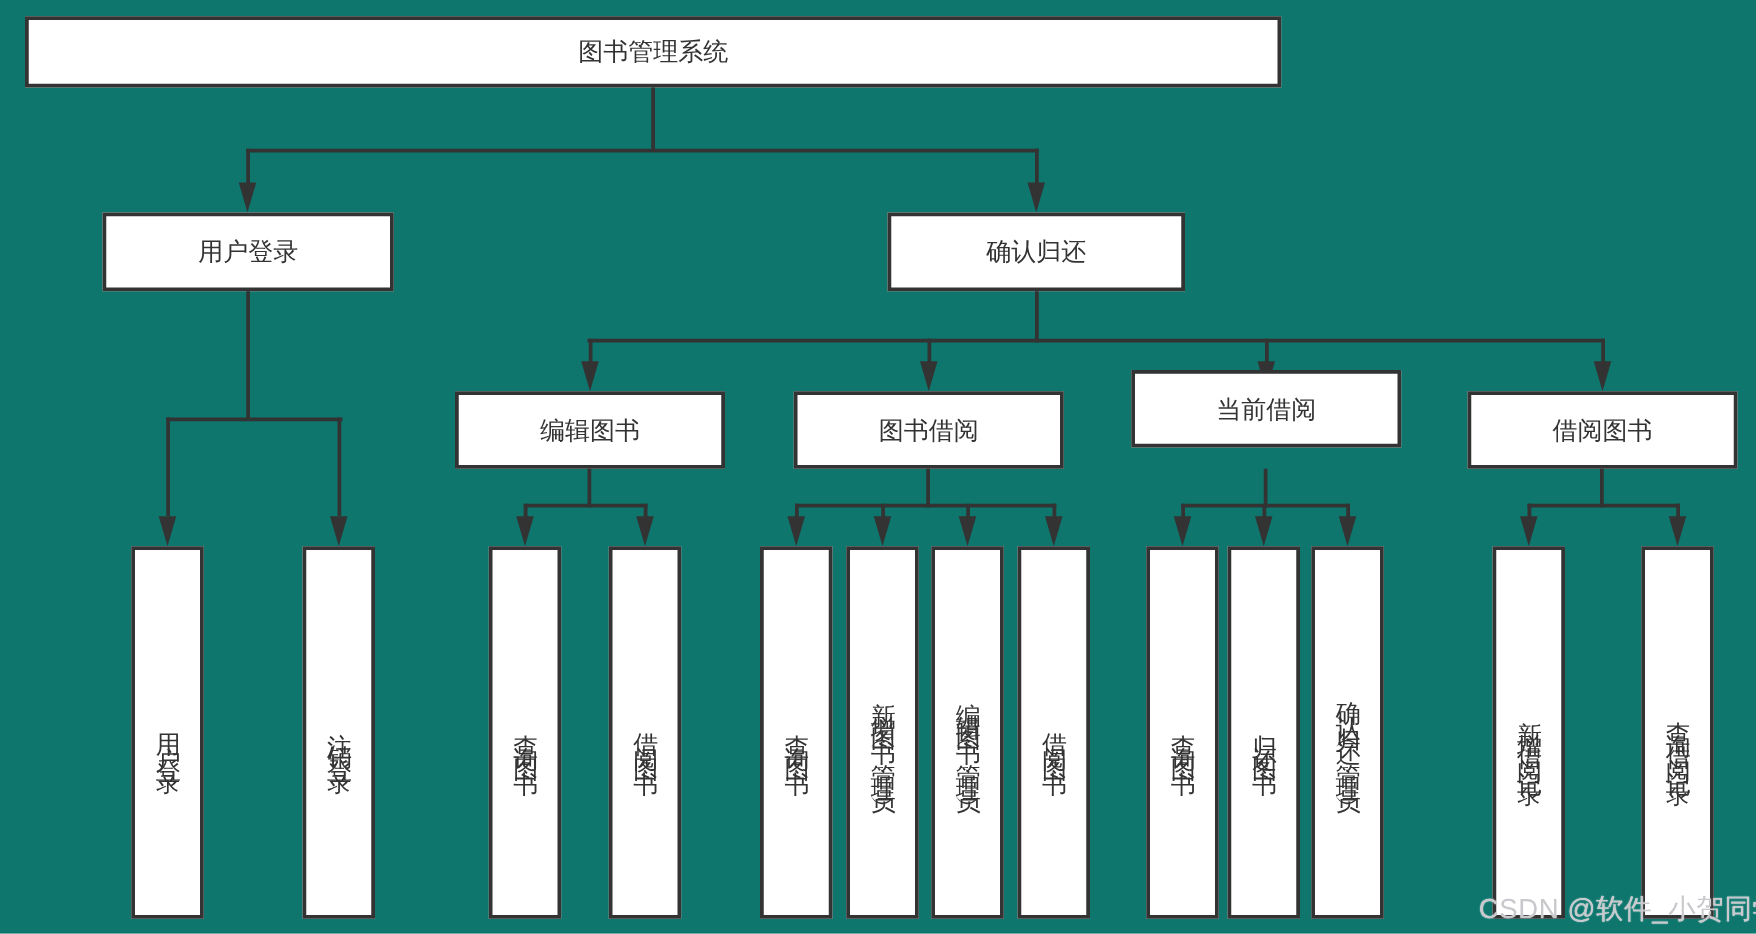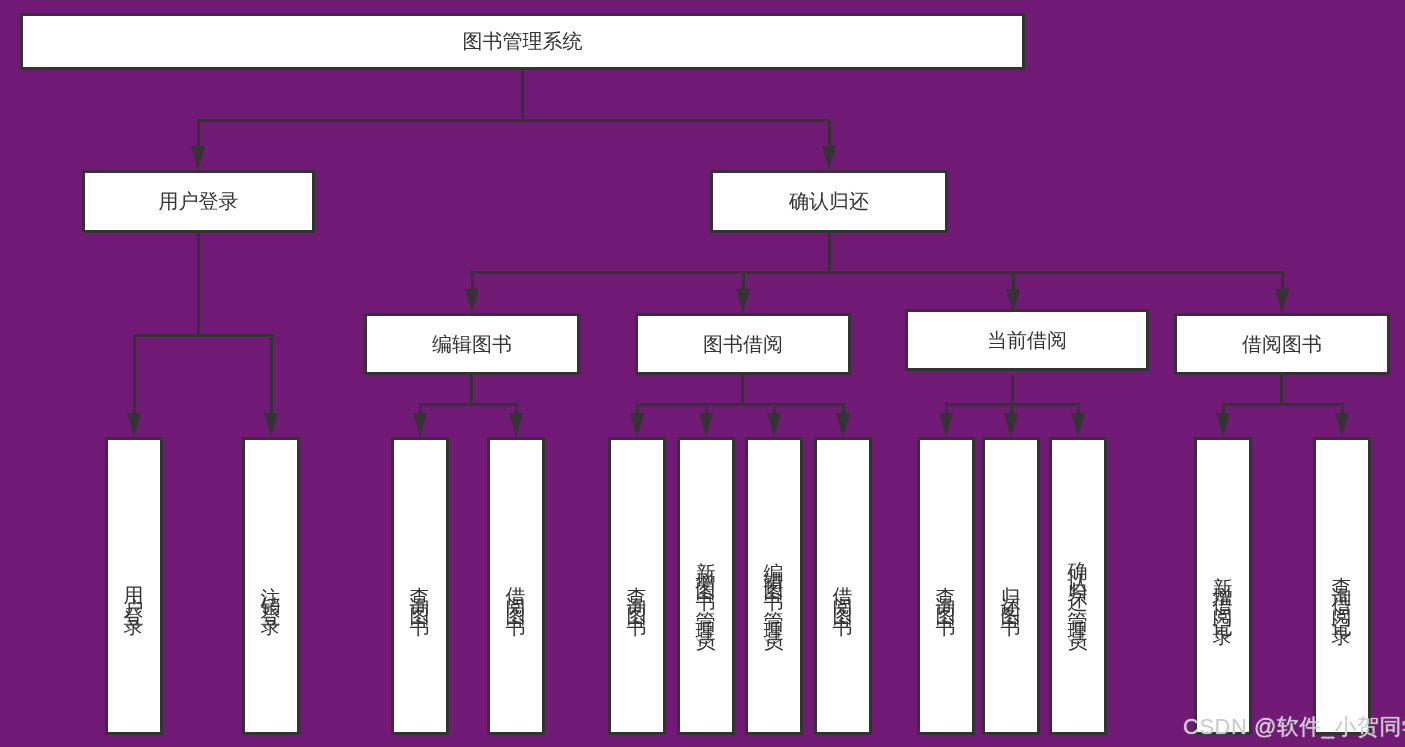--- a/index.html
+++ b/index.html
@@ -1,17 +1,17 @@
 <!DOCTYPE html>
 <html><head>
 <meta charset="utf-8">
 <style>
   html,body{margin:0;padding:0;background:#fff;}
   .canvas{
-    position:relative;width:1405px;height:747px;background:#701a75;overflow:hidden;
+    position:relative;width:1405px;height:747px;background:#0f766e;overflow:hidden;
     font-family:"Liberation Sans","DejaVu Sans",sans-serif;color:#333;
   }
   .box{
     position:absolute;background:#fff;border:3px solid #333;box-sizing:border-box;
     display:flex;align-items:center;justify-content:center;
     font-size:20px;color:#333;
   }
   .vbox{
     position:absolute;background:#fff;border:3px solid #333;box-sizing:border-box;
     display:flex;align-items:center;justify-content:center;
@@ -73,21 +73,21 @@
   <div class="ah" style="left:1006px;top:289px;"></div>
   <div class="vl" style="left:1281px;top:271px;width:3px;height:22px;"></div>
   <div class="ah" style="left:1275px;top:289px;"></div>
 
   <div class="box" style="left:364px;top:313px;width:216px;height:62px;">
     <span>编辑图书</span>
   </div>
   <div class="box" style="left:635px;top:313px;width:216px;height:62px;">
     <span>图书借阅</span>
   </div>
-  <div class="box" style="left:905px;top:309px;width:244px;height:62px;">
+  <div class="box" style="left:905px;top:296px;width:216px;height:62px;">
     <span>当前借阅</span>
   </div>
   <div class="box" style="left:1174px;top:313px;width:216px;height:62px;">
     <span>借阅图书</span>
   </div>
 
   <div class="vl" style="left:470px;top:375px;width:3px;height:31px;"></div>
   <div class="hl" style="left:419px;top:403px;width:99px;height:3px;"></div>
   <div class="vl" style="left:419px;top:403px;width:3px;height:12px;"></div>
   <div class="ah" style="left:413px;top:413px;"></div>

